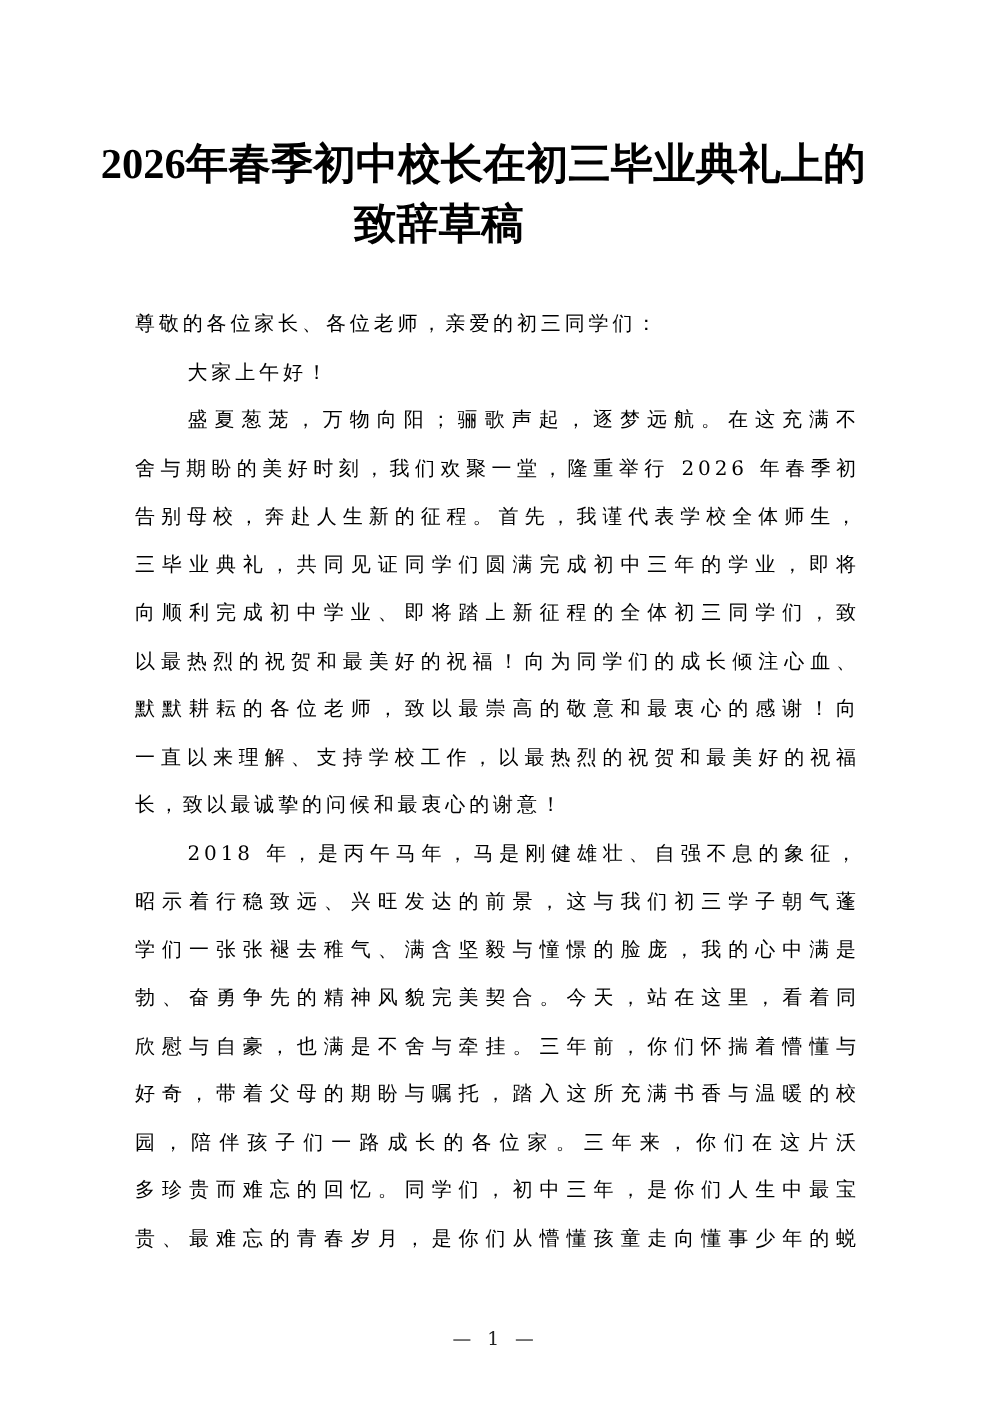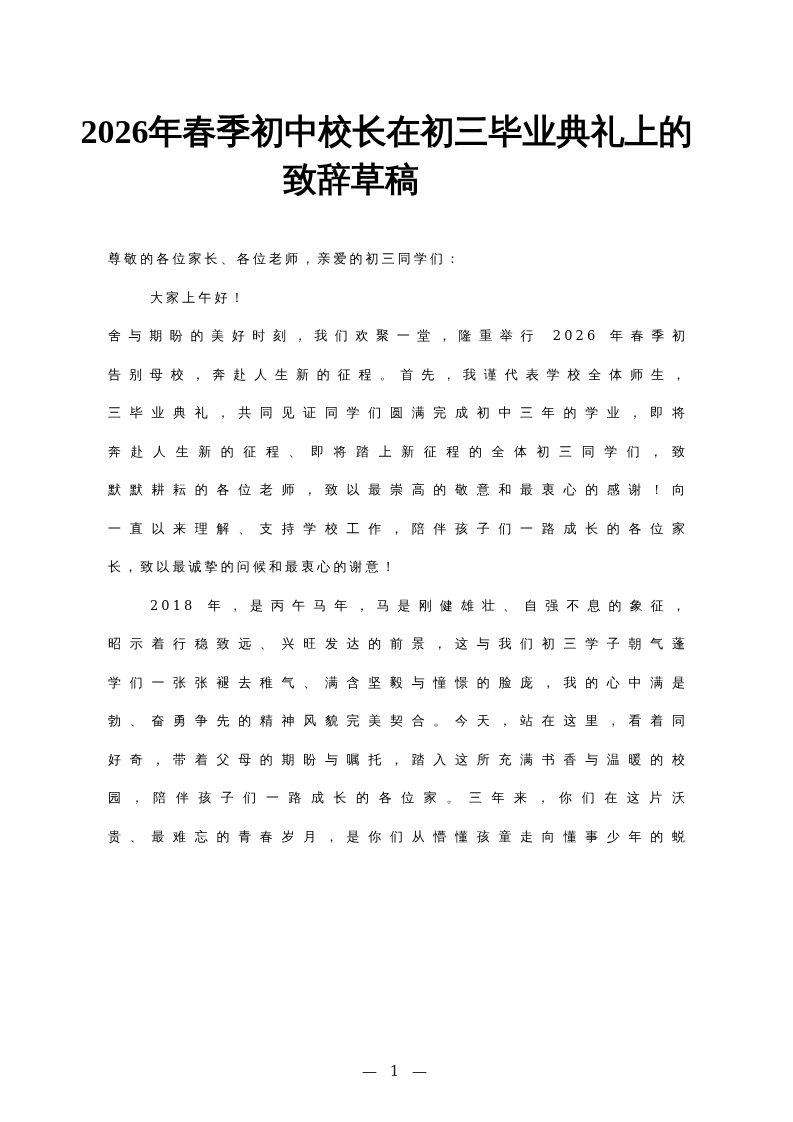--- a/index.html
+++ b/index.html
@@ -4,47 +4,51 @@
 <style>
   html, body { margin: 0; padding: 0; background: #ffffff; }
   body { width: 793px; height: 1122px; position: relative; overflow: hidden;
          font-family: "DejaVu Serif", "Liberation Serif", serif; color: #000; }
   .title { position: absolute; left: 0; width: 793px; text-align: center;
            font-family: "Liberation Serif", "DejaVu Serif", serif; font-weight: bold;
            font-size: 34px; line-height: 48px; letter-spacing: 0px; }
   .title .l1 { position: absolute; left: 0; width: 773px; top: 108px; }
   .title .l2 { position: absolute; left: 0; width: 702px; top: 156px; }
   .body { position: absolute; left: 108px; top: 240px; width: 580px; }
-  .line { height: 38.5px; line-height: 38.5px; font-size: 13px;
+  .line { height: 38.5px; line-height: 38.5px; font-size: 16px;
           letter-spacing: 3.1px; white-space: nowrap; text-align: justify; text-align-last: justify; }
   .line.last { text-align-last: left; }
   .line.indent { padding-left: 42px; }
   .pagenum { position: absolute; top: 1062px; left: 0; width: 793px; text-align: center;
              font-size: 15px; color: #222; letter-spacing: 4px; }
 </style>
 </head>
 <body>
 
 <div class="title">
   <div class="l1">2026年春季初中校长在初三毕业典礼上的</div>
   <div class="l2">致辞草稿</div>
 </div>
 
 <div class="body" id="body">
     <div class="line last">尊敬的各位家长、各位老师，亲爱的初三同学们：</div>
     <div class="line indent last">大家上午好！</div>
+    <div class="line indent">盛夏葱茏，万物向阳；骊歌声起，逐梦远航。在这充满不</div>
     <div class="line">舍与期盼的美好时刻，我们欢聚一堂，隆重举行 2026 年春季初</div>
     <div class="line">告别母校，奔赴人生新的征程。首先，我谨代表学校全体师生，</div>
     <div class="line">三毕业典礼，共同见证同学们圆满完成初中三年的学业，即将</div>
-    <div class="line">奔赴人生新的征程、即将踏上新征程的全体初三同学们，致</div>
+    <div class="line">向顺利完成初中学业、即将踏上新征程的全体初三同学们，致</div>
+    <div class="line">以最热烈的祝贺和最美好的祝福！向为同学们的成长倾注心血、</div>
     <div class="line">默默耕耘的各位老师，致以最崇高的敬意和最衷心的感谢！向</div>
-    <div class="line">一直以来理解、支持学校工作，陪伴孩子们一路成长的各位家</div>
+    <div class="line">一直以来理解、支持学校工作，以最热烈的祝贺和最美好的祝福</div>
     <div class="line last">长，致以最诚挚的问候和最衷心的谢意！</div>
     <div class="line indent">2018 年，是丙午马年，马是刚健雄壮、自强不息的象征，</div>
     <div class="line">昭示着行稳致远、兴旺发达的前景，这与我们初三学子朝气蓬</div>
     <div class="line">学们一张张褪去稚气、满含坚毅与憧憬的脸庞，我的心中满是</div>
     <div class="line">勃、奋勇争先的精神风貌完美契合。今天，站在这里，看着同</div>
+    <div class="line">欣慰与自豪，也满是不舍与牵挂。三年前，你们怀揣着懵懂与</div>
     <div class="line">好奇，带着父母的期盼与嘱托，踏入这所充满书香与温暖的校</div>
     <div class="line">园，陪伴孩子们一路成长的各位家。三年来，你们在这片沃</div>
+    <div class="line">多珍贵而难忘的回忆。同学们，初中三年，是你们人生中最宝</div>
     <div class="line">贵、最难忘的青春岁月，是你们从懵懂孩童走向懂事少年的蜕</div>
   </div>
 
 <div class="pagenum">— 1 —</div>
 
 </body></html>

